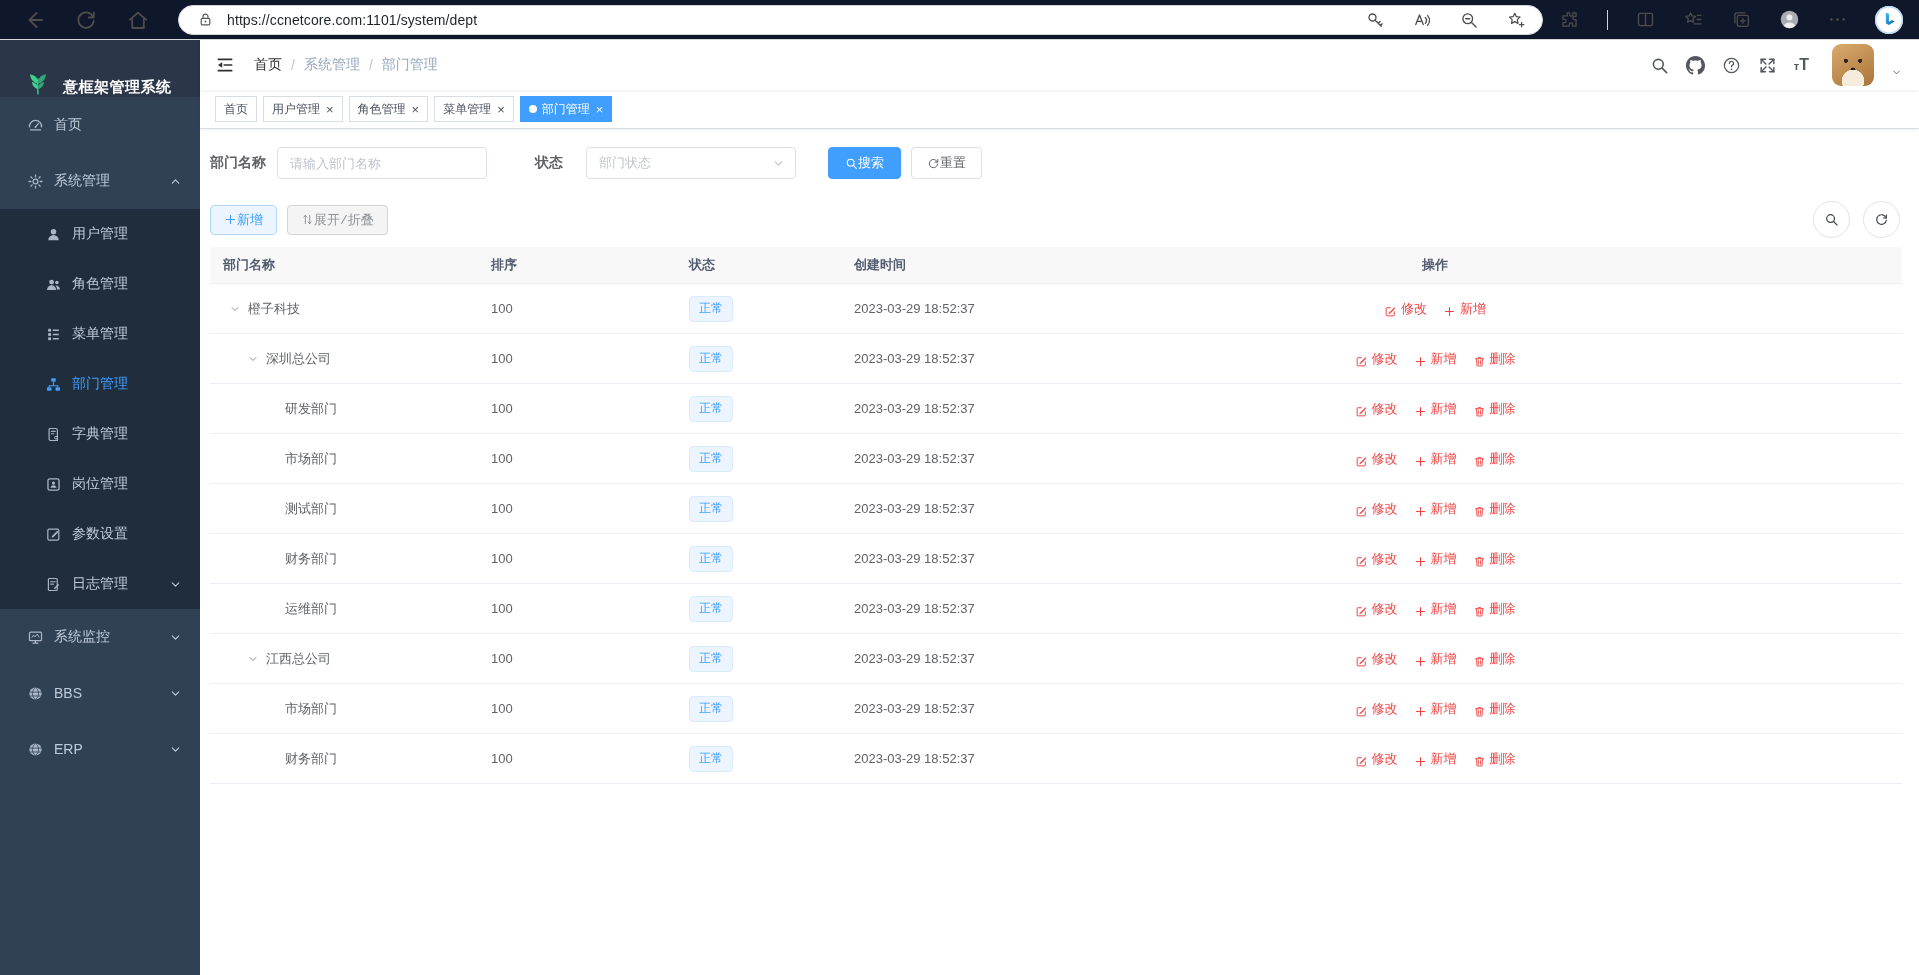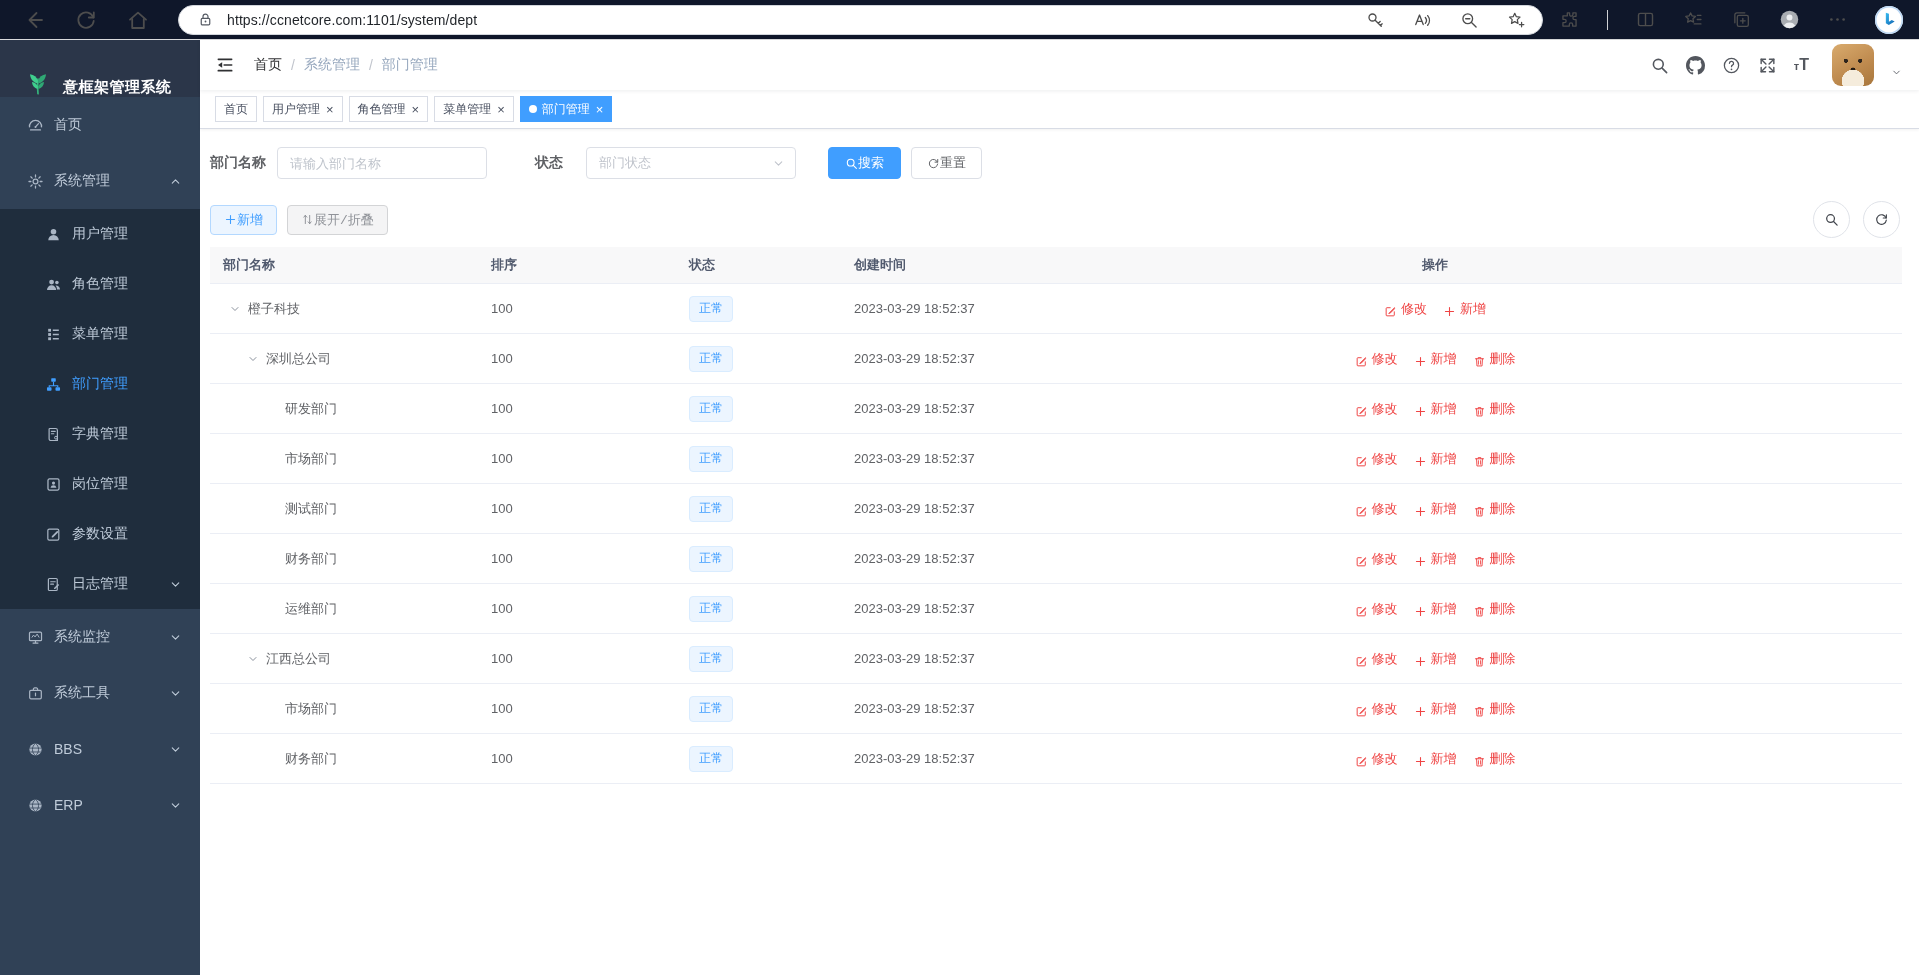--- a/index.html
+++ b/index.html
@@ -432,29 +432,20 @@
       <svg class="mi-ic ic">
           <use href="#s-monitor"></use>
         </svg>
       <span>系统监控</span>
       <svg class="caret ic">
           <use href="#s-chevron"></use>
         </svg>
     </div>
     <div class="menu-item">
       <svg class="mi-ic ic">
-          <use href="#s-tools"></use>
-        </svg>
-      <span>系统工具</span>
-      <svg class="caret ic">
-          <use href="#s-chevron"></use>
-        </svg>
-    </div>
-    <div class="menu-item">
-      <svg class="mi-ic ic">
           <use href="#s-globe"></use>
         </svg>
       <span>BBS</span>
       <svg class="caret ic">
           <use href="#s-chevron"></use>
         </svg>
     </div>
     <div class="menu-item">
       <svg class="mi-ic ic">
           <use href="#s-globe"></use>

